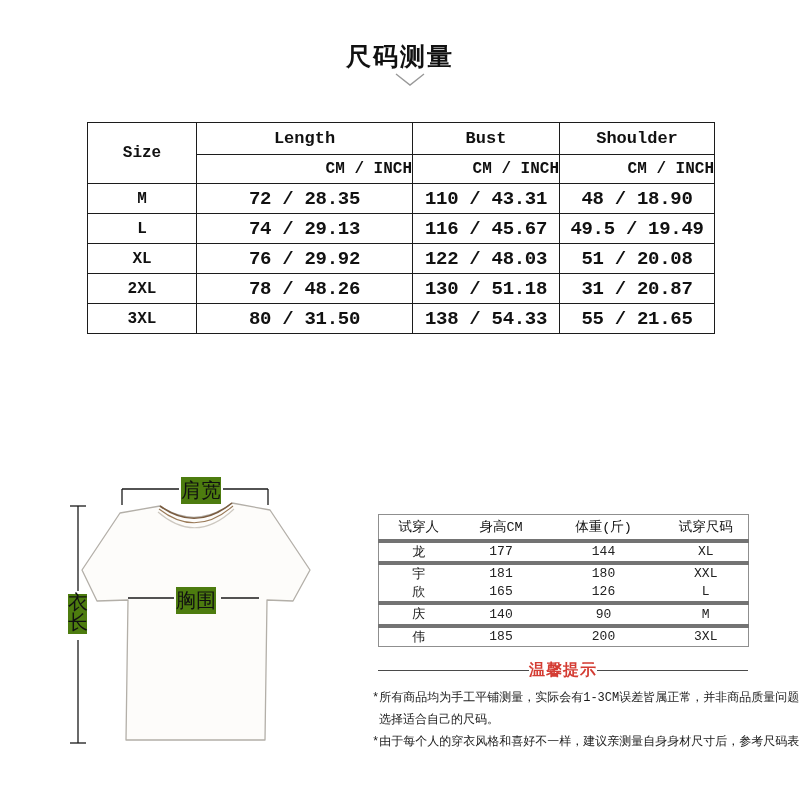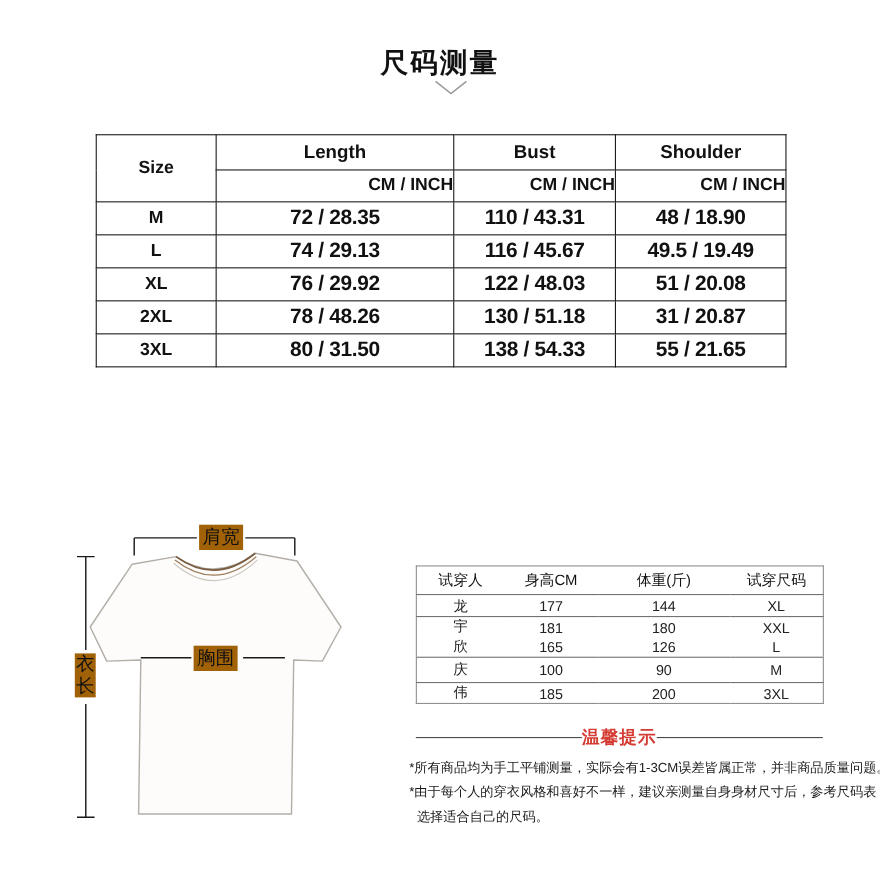--- a/index.html
+++ b/index.html
@@ -1,19 +1,19 @@
 <!DOCTYPE html>
 <html><head>
 <meta charset="utf-8">
 <style>
   * { margin:0; padding:0; box-sizing:border-box; }
   body { background:#ffffff; }
   .page {
     position:relative; width:800px; height:800px; background:#ffffff;
-    font-family:Liberation Sans, sans-serif; color:#111; overflow:hidden;
+    font-family:Liberation Mono, monospace; color:#111; overflow:hidden;
   }
   
   .page-title {
     position:absolute; top:40px; left:0; width:800px; text-align:center;
     font-size:25px; font-weight:bold; letter-spacing:2px; color:#111;
   }
   .title-chevron { position:absolute; top:72px; left:395px; width:30px; height:15px; }
   
   table { border-collapse:collapse; table-layout:fixed; }
   .size-table { position:absolute; left:87px; top:122px; width:627px; }
@@ -22,31 +22,31 @@
   .size-table tr.h2 { height:29px; }
   .size-table tr.dr { height:30px; }
   .size-table .colhead { font-size:17px; font-weight:bold; }
   .size-table .sizehead { font-size:16px; font-weight:bold; }
   .size-table .unit { font-size:16px; font-weight:bold;text-align:right; }
   .size-table .szlab { font-size:16px; font-weight:bold; }
   .size-table .val { font-size:19px; font-weight:bold; letter-spacing:-0.3px; }
   
   .diagram { position:absolute; left:55px; top:458px; width:310px; height:312px; }
   .diagram svg { position:absolute; left:0; top:0; }
-  .dg-label { position:absolute; font-size:17px; color:#111; background:#a16207; text-align:center; }
+  .dg-label { position:absolute; font-size:20px; color:#111; background:#4d7c0f; text-align:center; }
   .dg-shoulder { left:126px; top:19px; width:40px; }
   .dg-length { left:13px; top:136px; width:19px; line-height:20px; word-break:break-all; }
   .dg-bust { left:121px; top:129px; width:40px; }
   
   .tryon-head { position:absolute; left:378px; top:484px; width:380px; white-space:nowrap; }
   .tryon-head .cn { font-size:17px; font-weight:bold; color:#111; }
   .tryon-head .en { font-size:12px; color:#333; margin-left:4px; }
   .tryon-table { position:absolute; left:378px; top:514px; width:370px; border:1px solid #8f8f8f; font-size:13px; color:#222; }
   .tryon-table td { text-align:center; vertical-align:middle; padding:0; }
-  .tryon-table tr.sep td { border-bottom:1px solid #737373; }
+  .tryon-table tr.sep td { border-bottom:4px solid #737373; }
   .tryon-table tr.hd { height:26px; font-size:13.5px; color:#111; }
   
   .tips-row { position:absolute; left:378px; top:660px; width:370px; display:flex; align-items:center; gap:0; }
   .tips-line { flex:1; border-top:1px solid #4a4a4a; height:0; }
   .tips-title { font-size:16px; font-weight:bold; letter-spacing:1px; }
   .notes { position:absolute; left:372px; top:687px; width:420px; font-size:12px; line-height:22px; color:#1a1a1a; }
   .notes .note { white-space:nowrap; }
   .notes .cont { padding-left:7px; }
 </style>
 </head>
@@ -172,38 +172,38 @@
         <td>XXL</td>
       </tr>
       <tr class="sep" style="height:16px">
         <td>欣</td>
         <td>165</td>
         <td>126</td>
         <td>L</td>
       </tr>
       <tr class="sep" style="height:23px">
         <td>庆</td>
-        <td>100</td>
+        <td>140</td>
         <td>90</td>
         <td>M</td>
       </tr>
       <tr style="height:19px">
         <td>伟</td>
         <td>185</td>
         <td>200</td>
         <td>3XL</td>
       </tr>
     </tbody>
   </table>
 
   <div class="tips-row">
     <div class="tips-line"></div>
     <div class="tips-title" id="tips-title" style="color: rgb(212, 60, 51);">温馨提示</div>
     <div class="tips-line"></div>
   </div>
 
   <div class="notes">
     <div class="note">*所有商品均为手工平铺测量，实际会有1-3CM误差皆属正常，并非商品质量问题。</div>
+    <div class="note cont">选择适合自己的尺码。</div>
     <div class="note">*由于每个人的穿衣风格和喜好不一样，建议亲测量自身身材尺寸后，参考尺码表</div>
-    <div class="note cont">选择适合自己的尺码。</div>
   </div>
 
 </div>
 
 </body></html>

